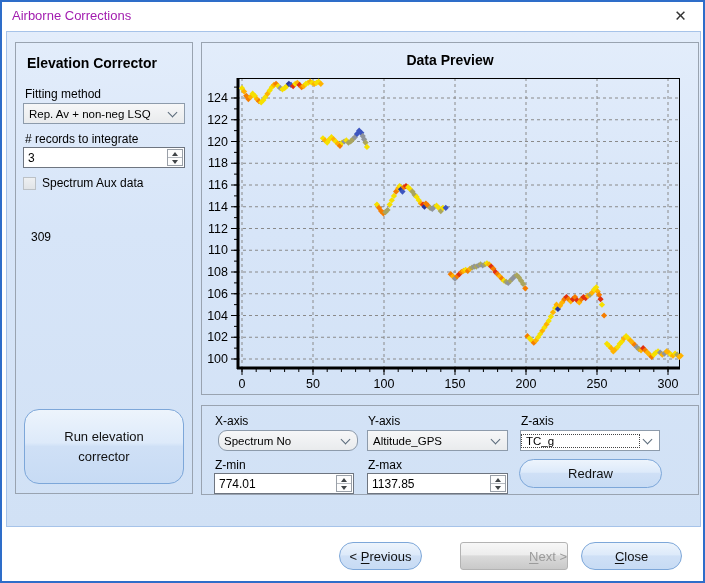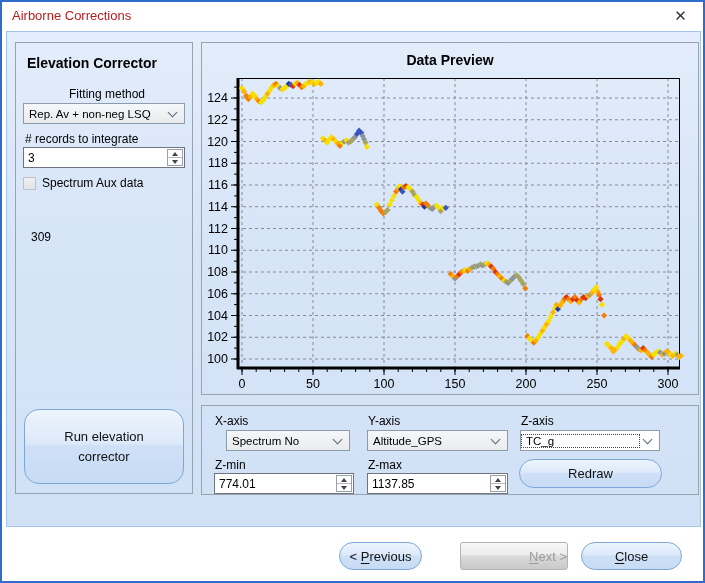--- a/index.html
+++ b/index.html
@@ -1,21 +1,21 @@
 <!DOCTYPE html>
 <html><head>
 <meta charset="utf-8">
 <style>
   * { box-sizing: border-box; margin: 0; padding: 0; }
   html,body { width:705px; height:583px; overflow:hidden;
     font-family:"Liberation Sans", sans-serif; background:#fff; }
   .dialog { position:absolute; inset:0; width:705px; height:583px;
     border:2px solid #2e6dc9; background:#fff; }
   .titlebar { position:absolute; left:0; top:0; right:0; height:27px; background:#fff; }
-  .title-text { position:absolute; left:10px; top:6px; font-size:13px; color:#b91c1c; }
+  .title-text { position:absolute; left:10px; top:6px; font-size:13px; color:#a21caf; }
   .close-btn { position:absolute; right:0; top:0; width:45px; height:27px;
     display:flex; align-items:center; justify-content:center; cursor:default; }
   .close-x { font-size:15px; color:#333; line-height:1; }
 
   .content-panel { position:absolute; left:4px; top:29px; width:695px; height:496px;
     background:linear-gradient(180deg,#e3edfb 0%,#d7e5f8 40%,#d1e1f5 100%);
     border:1px solid #a6c3e9; }
 
   .groupbox { position:absolute; border:1px solid #99a3b0; }
   .left-group  { left:8px;  top:10px;  width:178px; height:452px; }
@@ -77,21 +77,21 @@
     <div class="close-btn">
       <span class="close-x">✕</span>
     </div>
   </div>
 
   <div class="content-panel">
 
     <div class="groupbox left-group">
       <div class="group-heading">Elevation Corrector</div>
 
-      <div class="field-label" style="left:9px; top:44px;margin-left:44px;">Fitting method</div>
+      <div class="field-label" style="left:9px; top:44px;">Fitting method</div>
       <div class="combo" style="left:7px; top:60px; width:162px;">
         <span class="combo-text">Rep. Av + non-neg LSQ</span>
         <span class="combo-chev"></span>
       </div>
 
       <div class="field-label" style="left:9px; top:89px;"># records to integrate</div>
       <div class="spin" style="left:7px; top:104px; width:162px;">
         <span class="spin-text">3</span>
         <span class="spin-btns">
           <span class="spin-up">
@@ -446,21 +446,21 @@
           <path d="M 477.35999999999996 310.72499999999997 L 480.46 313.825 L 477.35999999999996 316.925 L 474.25999999999993 313.825 Z" fill="#ffb300"></path>
           <path d="M 478.78 309.6375 L 481.88 312.7375 L 478.78 315.83750000000003 L 475.67999999999995 312.7375 Z" fill="#ffb300"></path>
         </svg>
     </div>
 
     <div class="groupbox ctrl-group">
       <div class="field-label" style="left:13px; top:8px;">X-axis</div>
       <div class="field-label" style="left:166px; top:8px;">Y-axis</div>
       <div class="field-label" style="left:319px; top:8px;">Z-axis</div>
 
-      <div class="combo" style="left:24px; top:24px; width:124px;">
+      <div class="combo" style="left:16px; top:24px; width:140px;border-radius:9px;">
         <span class="combo-text">Spectrum No</span>
         <span class="combo-chev"></span>
       </div>
       <div class="combo" style="left:165px; top:24px; width:141px;">
         <span class="combo-text">Altitude_GPS</span>
         <span class="combo-chev"></span>
       </div>
       <div class="combo focused" style="left:318px; top:24px; width:140px;">
         <span class="combo-text">TC_g</span>
         <span class="combo-chev"></span>

